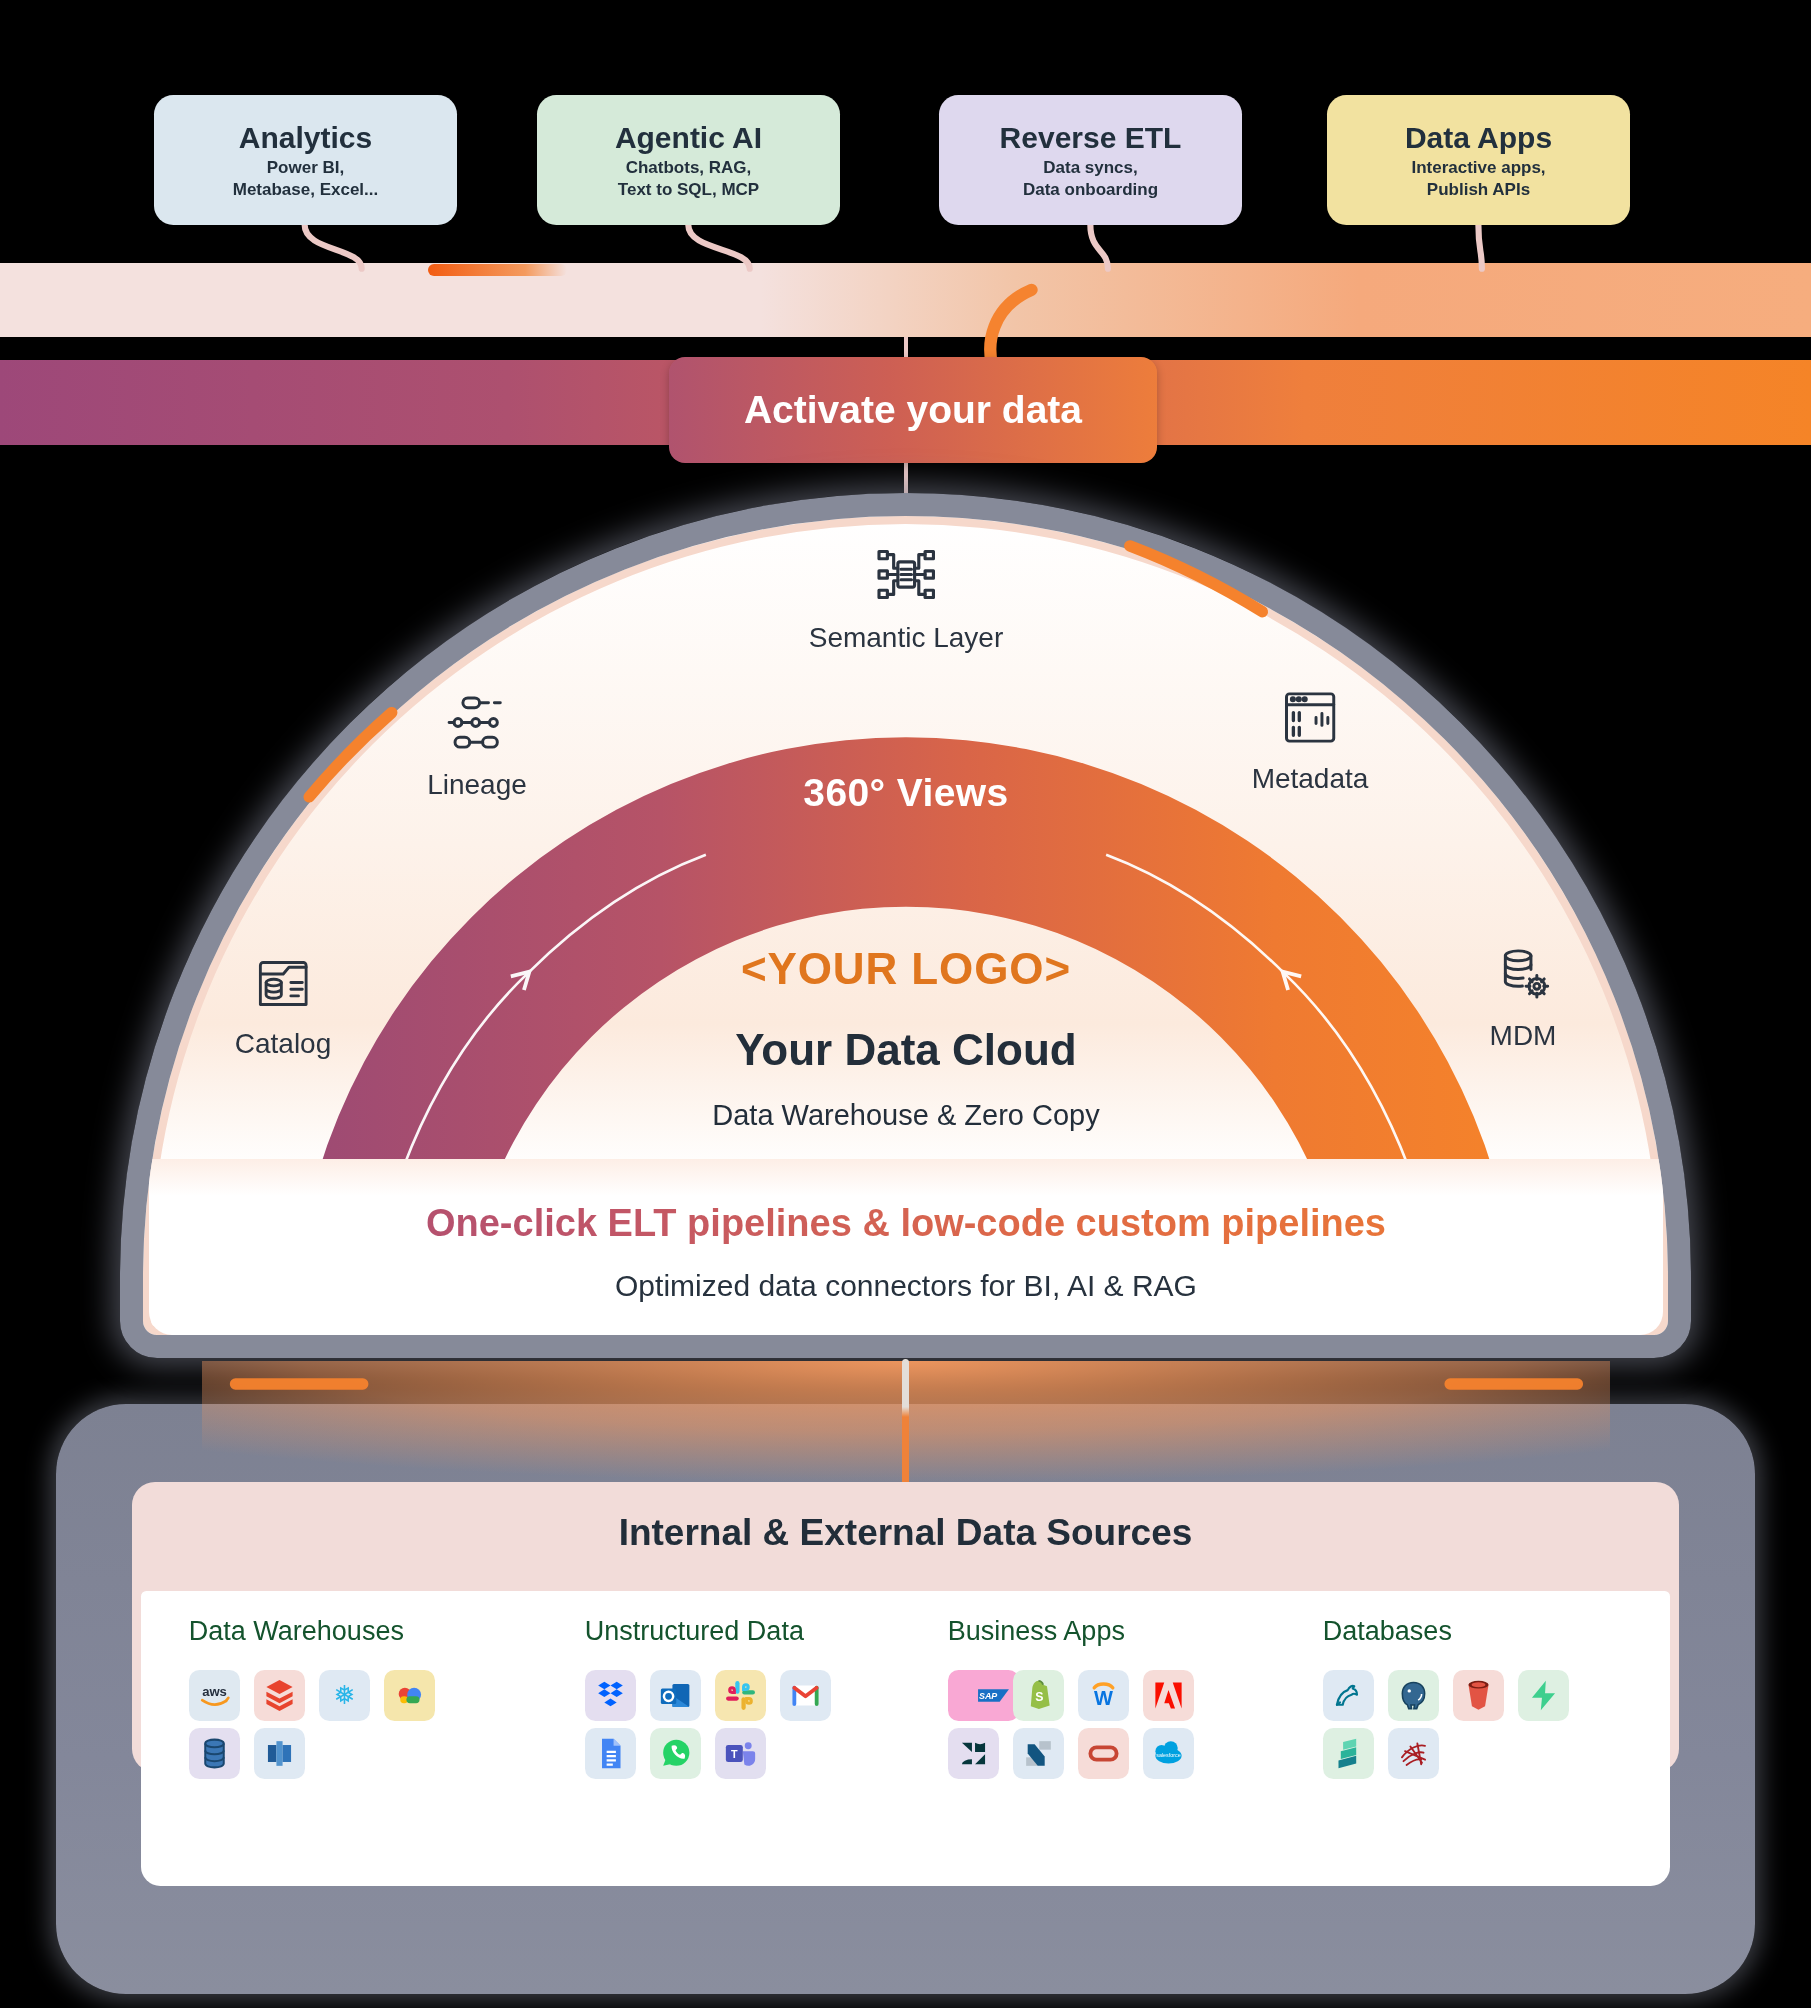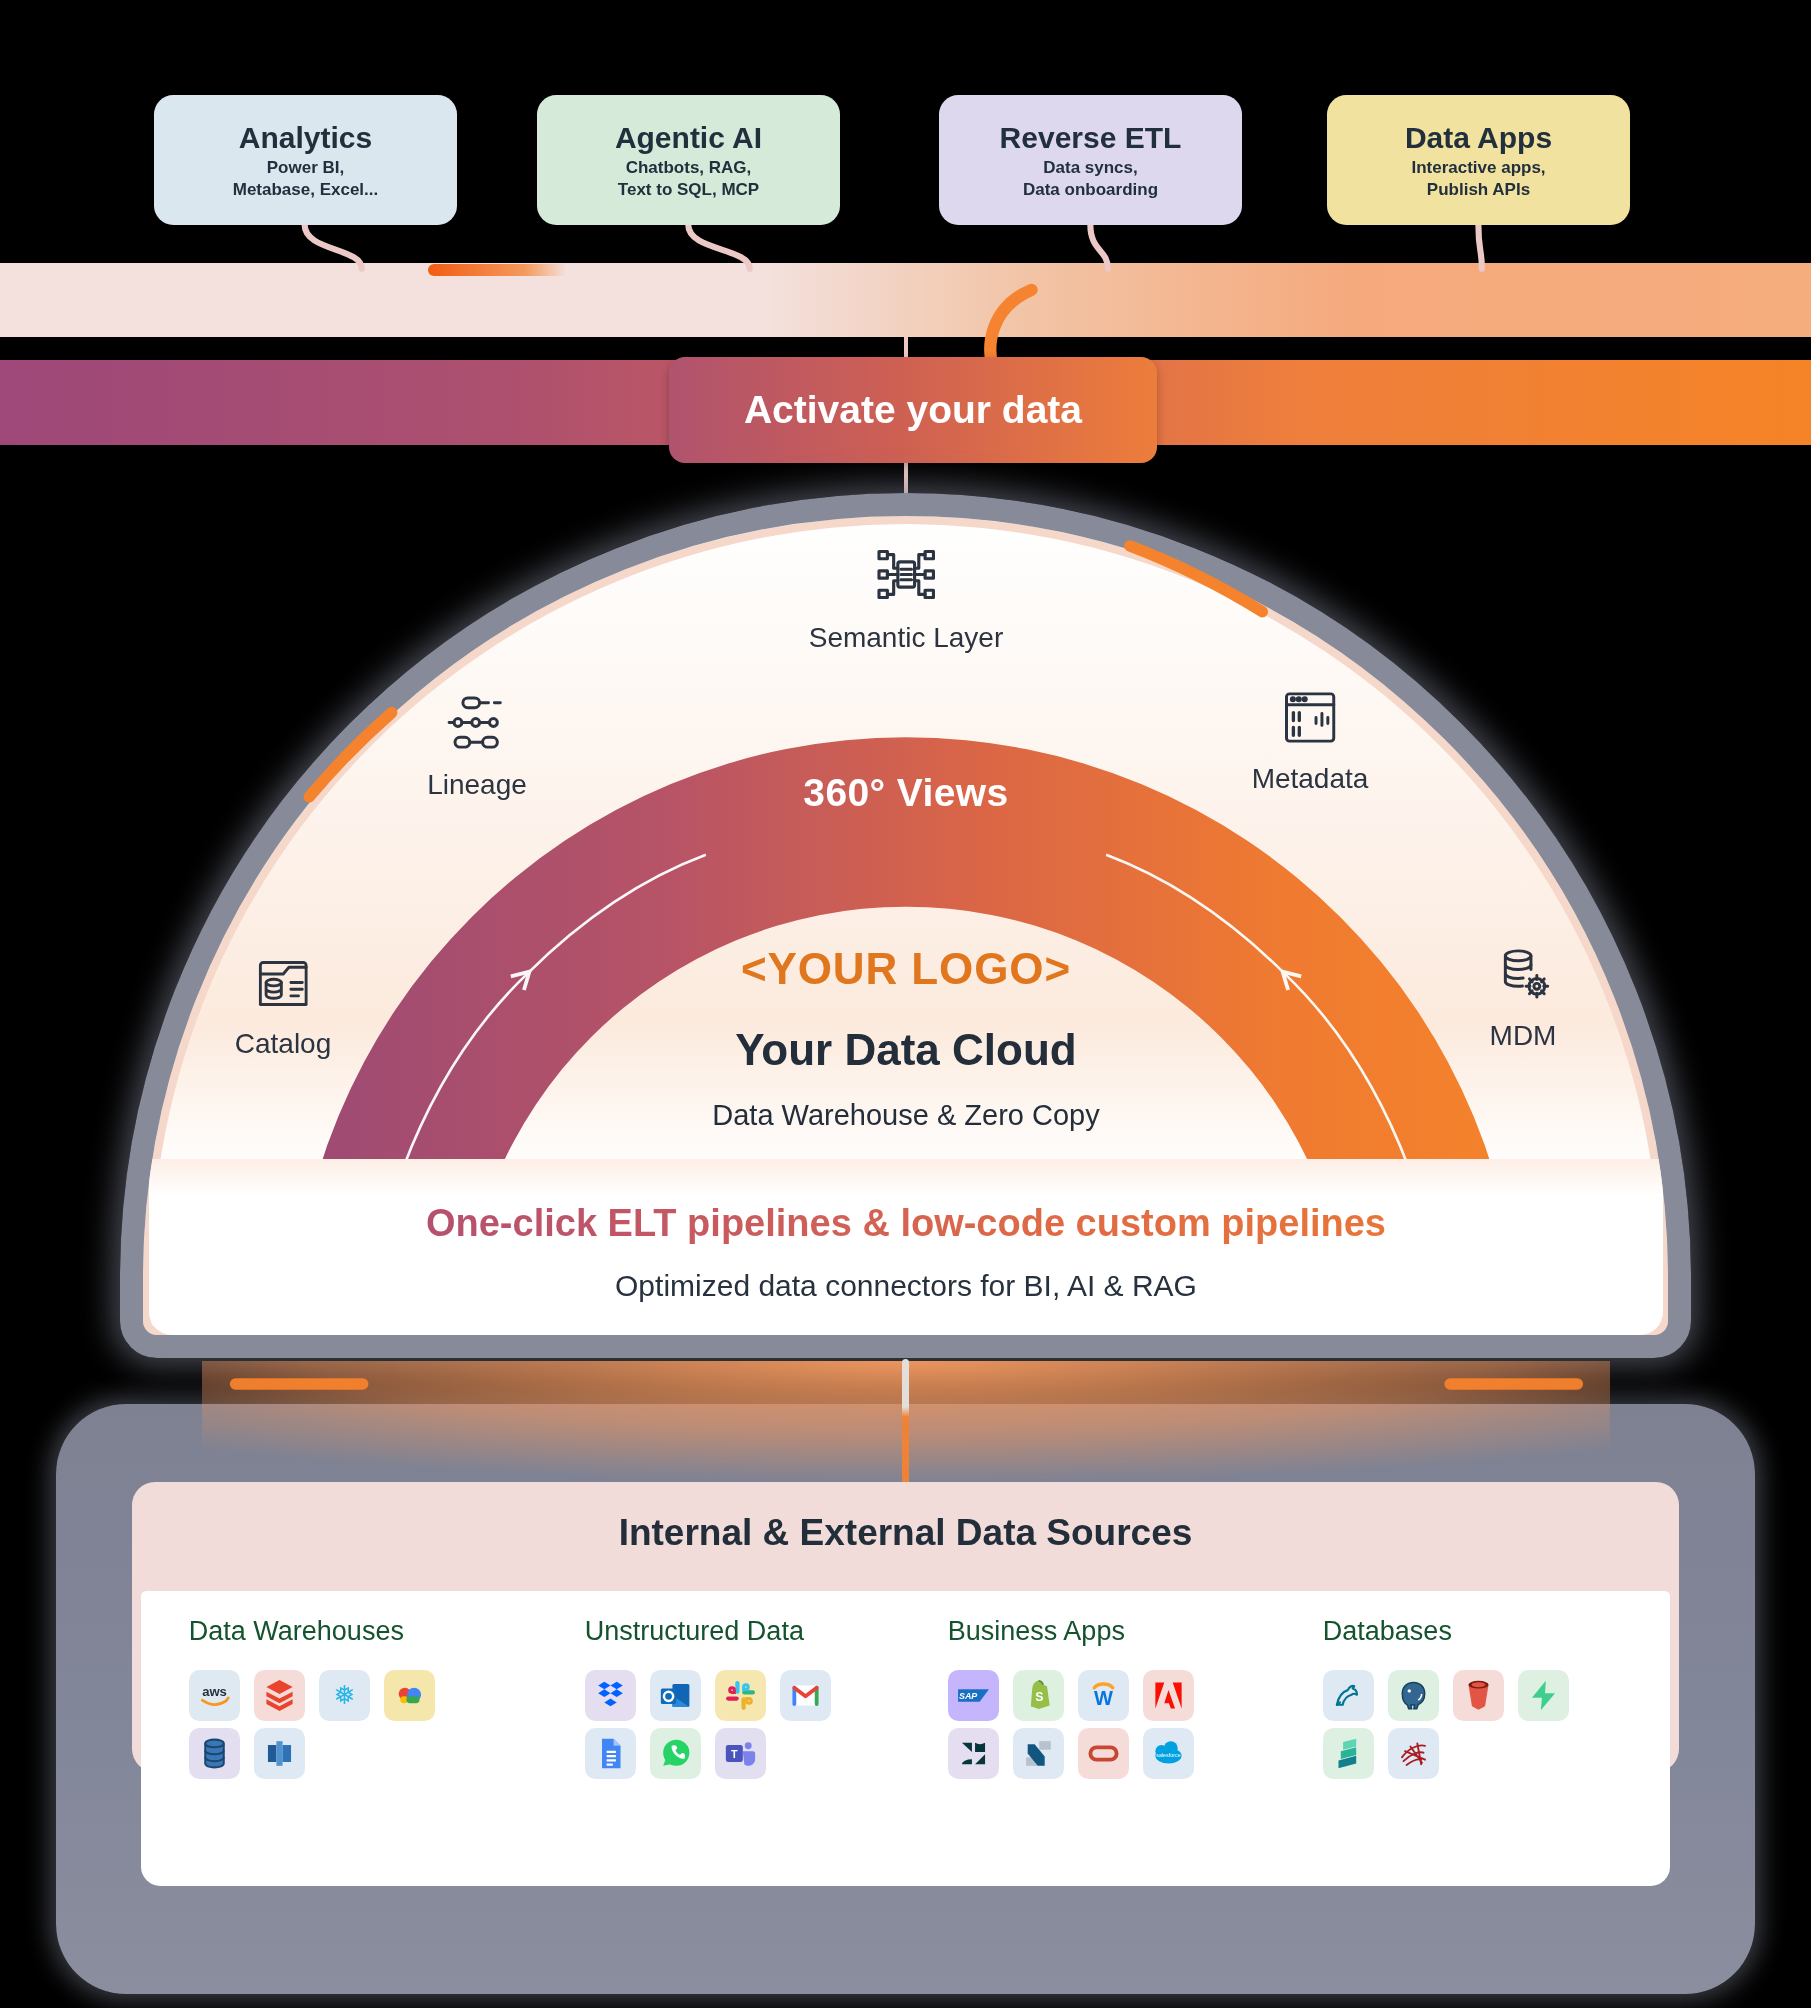--- a/index.html
+++ b/index.html
@@ -339,21 +339,21 @@
                 <path d="M27 21h13c2 0 3 1 3 3v7a9 9 0 0 1-14 7.4z" fill="#7b83eb"></path>
                 <rect x="5" y="13" width="22" height="22" rx="3" fill="#4b53bc"></rect>
                 <text x="16" y="30" font-size="14" font-weight="700" fill="#fff" text-anchor="middle" font-family="Liberation Sans,sans-serif">T</text>
               </svg>
             </div>
           </div>
       </div>
       <div class="cat-col" style="left:807px;">
         <div class="cat-label">Business Apps</div>
         <div class="tile-grid">
-            <div class="tile" style="background: #c4b5fd;">
+            <div class="tile" style="background: #f9a8d4; padding-left: 20px;">
               <svg viewBox="0 0 48 48" xmlns="http://www.w3.org/2000/svg">
                 <path d="M4 16h40L32 32H4z" fill="#1870c5"></path>
                 <text x="17" y="28" font-size="11.5" font-weight="700" fill="#fff" text-anchor="middle" font-style="italic" font-family="Liberation Sans,sans-serif">SAP</text>
               </svg>
             </div>
             <div class="tile" style="background: rgb(222, 240, 224);">
               <svg viewBox="0 0 48 48" xmlns="http://www.w3.org/2000/svg">
                 <path d="M16 14c1-5 4-9 8-9 3 0 5 2 6 5l5 2 3.5 25-14 4.5-10.5-3.5z" fill="#95bf47"></path>
                 <path d="M24 5c3 0 5 2 6 5" fill="none" stroke="#5e8e3e" stroke-width="2.5"></path>
                 <text x="25" y="31" font-size="16" font-weight="700" fill="#fff" text-anchor="middle" font-family="Liberation Sans,sans-serif">S</text>

